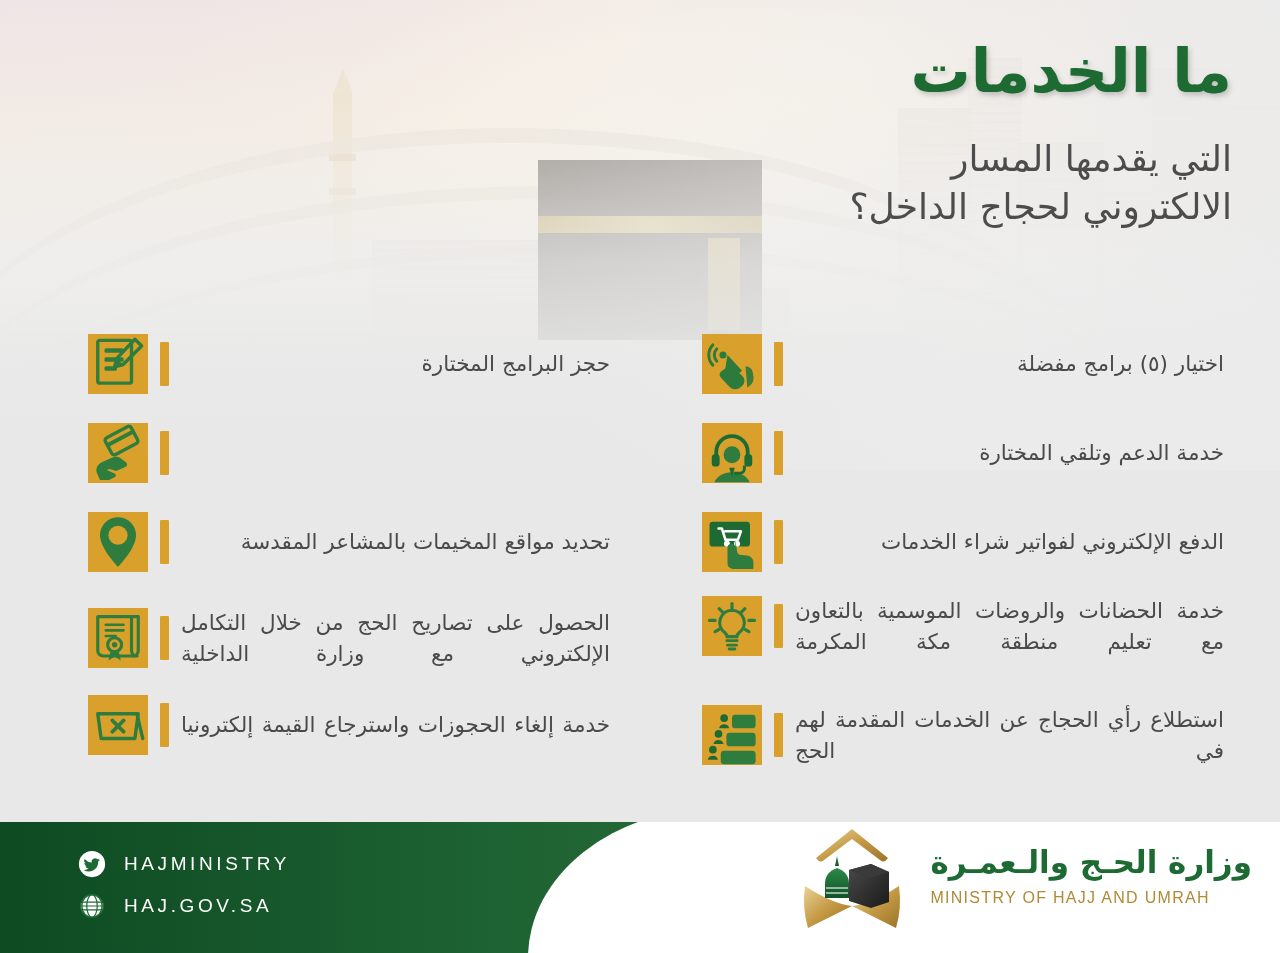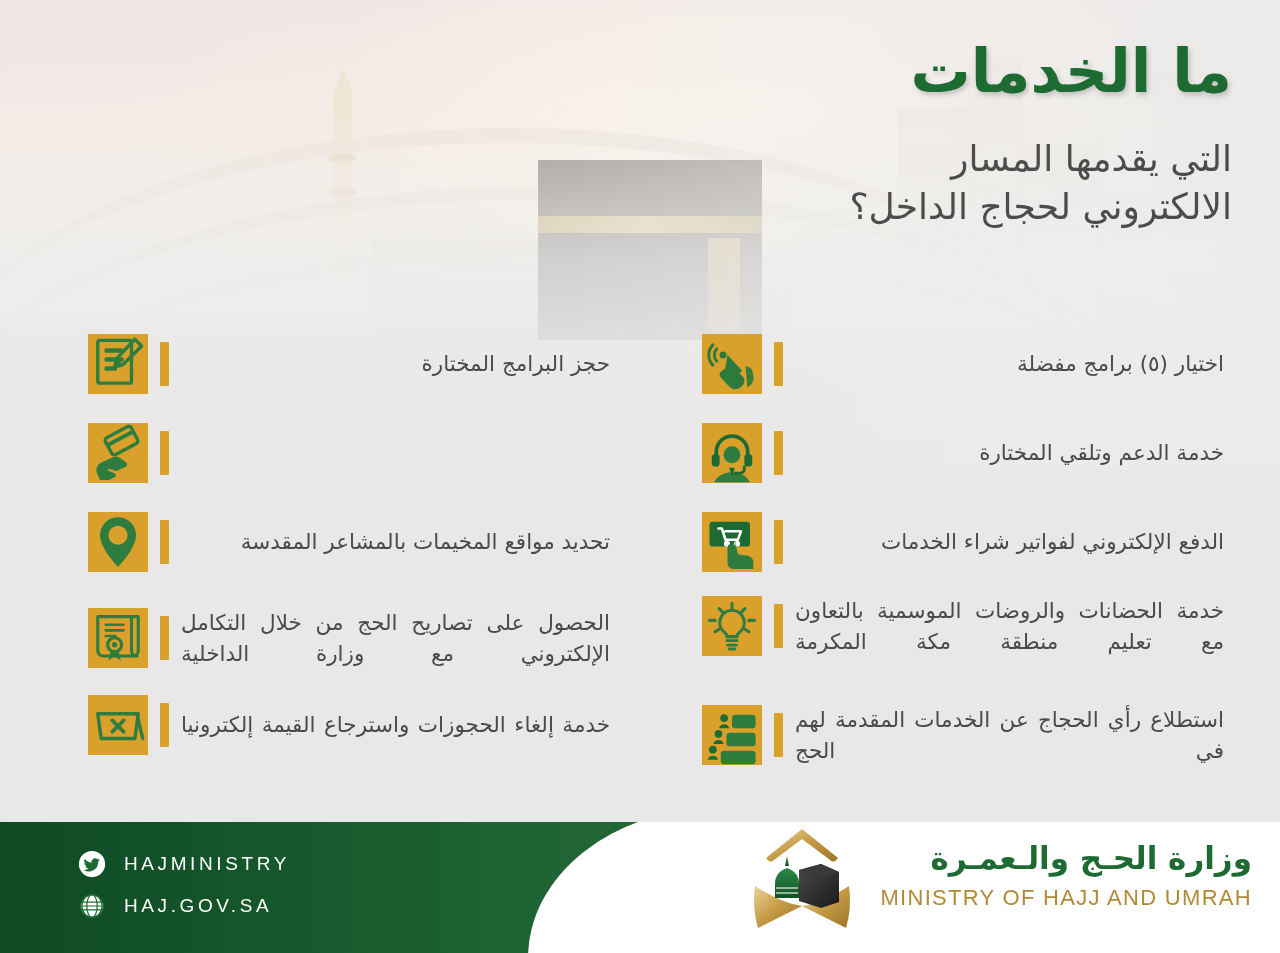--- a/index.html
+++ b/index.html
@@ -206,21 +206,21 @@
     position:absolute; right:28px; top:4px; z-index:4;
     display:flex; flex-direction:row-reverse; align-items:center; gap:17px;
   }
   .logo-mark { width:122px; height:104px; flex:0 0 122px; }
   .logo-text { text-align:right; direction:rtl; padding-bottom:4px; }
   .logo-ar {
     font-size:31px; font-weight:bold; color:#1d6b33; line-height:1.1;
     letter-spacing:1px;
   }
   .logo-en {
-    font-size:22px; color:#b08a35; letter-spacing:1.3px; margin-top:9px;
+    font-size:16px; color:#b08a35; letter-spacing:1.3px; margin-top:9px;
     font-family:"Liberation Sans",sans-serif; direction:ltr; text-align:left;
   }
 </style>
 </head>
 <body>
 
 <div id="poster">
 
   <div class="bg-photo">
     <div class="bg-sky"></div>

